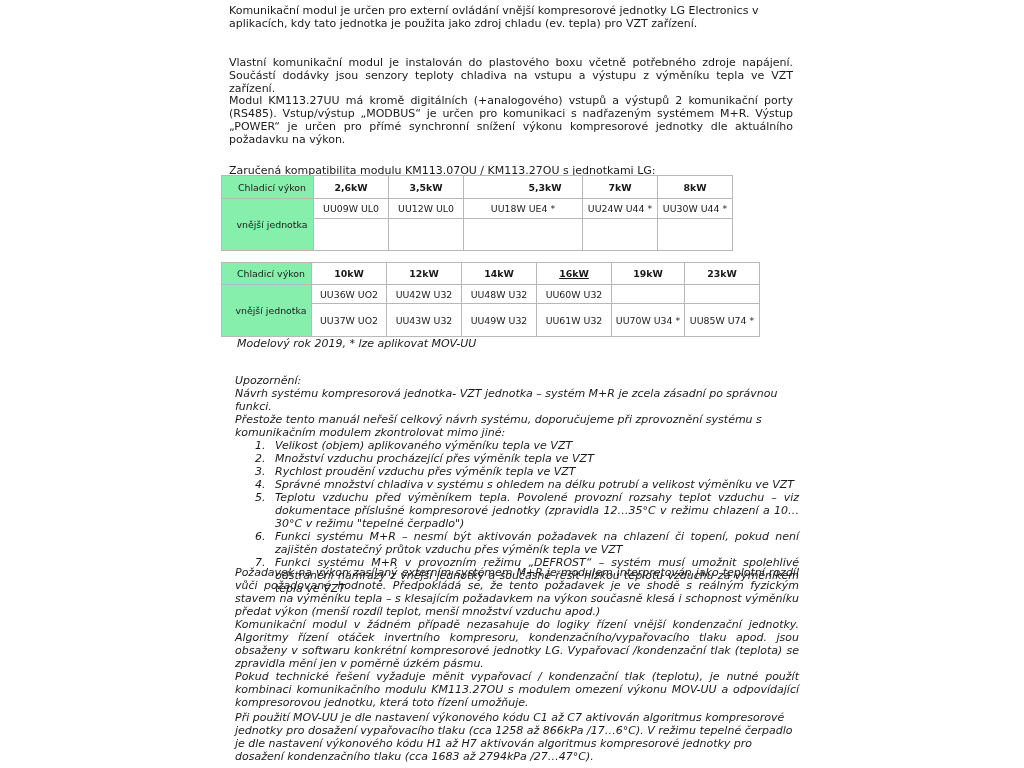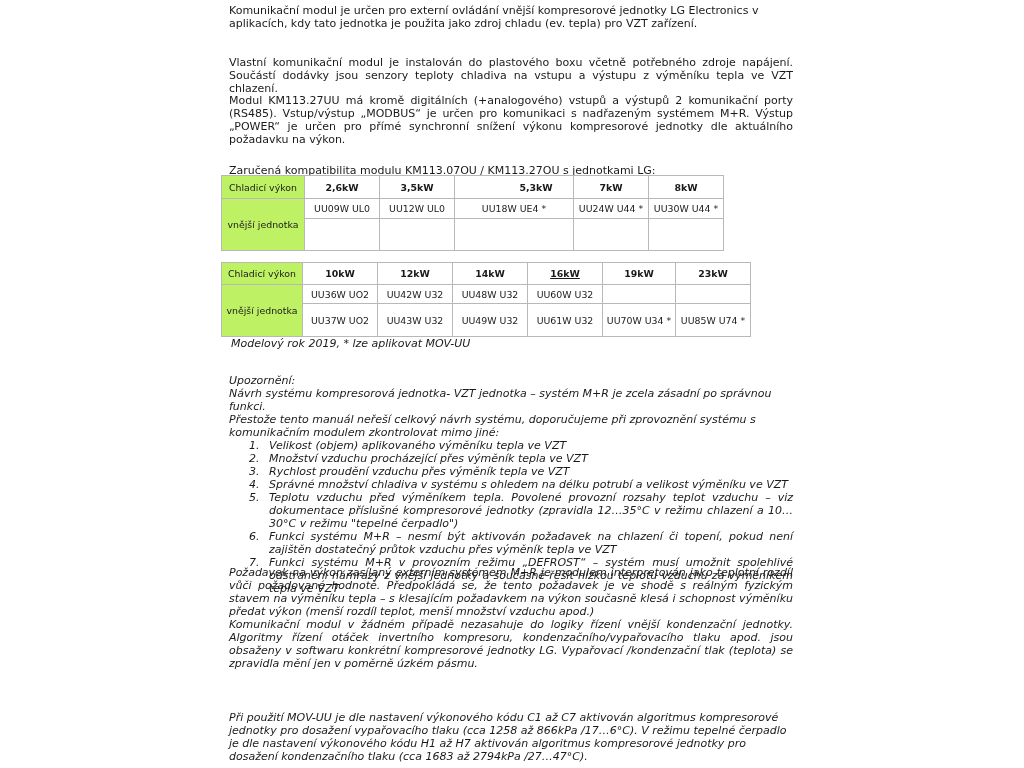--- a/index.html
+++ b/index.html
@@ -1,37 +1,37 @@
 <!DOCTYPE html>
 <html><head>
 <meta charset="utf-8">
 <style>
   html, body { margin: 0; padding: 0; background: #ffffff; }
   body { width: 1024px; height: 768px; overflow: hidden; position: relative;
          font-family: "DejaVu Sans", sans-serif; color: #1a1a1a; }
   p { margin: 0; }
   .just { text-align: justify; }
-  .it { font-style: italic; }
+  .it { font-style: italic; margin-left: 6px; }
   .block { position: absolute; left: 229px; width: 564px; font-size: 11px; line-height: 13px; }
 
   table.kt { position: absolute; border-collapse: collapse; font-size: 9.4px; color: #1a1a1a; }
   table.kt td { border: 1px solid #b8b8b8; text-align: center; padding: 0; }
-  table.kt td.lbl { background: #bef264; }
+  table.kt td.lbl { background: #86efac; padding-left: 9px; }
   table.kt td.hd { font-weight: bold; }
 
   ol.warn { margin: 0; padding-left: 34px; }
   ol.warn li { padding-left: 6px; text-align: justify; }
 </style>
 </head>
 <body>
 
 <div class="block" style="top:4px;">
   <p>Komunikační modul je určen pro externí ovládání vnější kompresorové jednotky LG Electronics v aplikacích, kdy tato jednotka je použita jako zdroj chladu (ev. tepla) pro VZT zařízení.</p>
 </div>
-<div class="block just" style="top:56px;">Vlastní komunikační modul je instalován do plastového boxu včetně potřebného zdroje napájení. Součástí dodávky jsou senzory teploty chladiva na vstupu a výstupu z výměníku tepla ve VZT chlazení.</div>
+<div class="block just" style="top:56px;">Vlastní komunikační modul je instalován do plastového boxu včetně potřebného zdroje napájení. Součástí dodávky jsou senzory teploty chladiva na vstupu a výstupu z výměníku tepla ve VZT zařízení.</div>
 <div class="block just" style="top:94px;">Modul KM113.27UU má kromě digitálních (+analogového) vstupů a výstupů 2 komunikační porty (RS485). Vstup/výstup „MODBUS“ je určen pro komunikaci s nadřazeným systémem M+R. Výstup „POWER“ je určen pro přímé synchronní snížení výkonu kompresorové jednotky dle aktuálního požadavku na výkon.</div>
 
 <div class="block" style="top:164px;">Zaručená kompatibilita modulu KM113.07OU / KM113.27OU s jednotkami LG:</div>
 
 <table class="kt" style="left:221px; top:175px;">
   <tbody>
       <tr style="height:23px;">
     <td class="lbl" style="width:82px;">Chladicí výkon</td>
     <td class="hd" style="width:74px;margin-left:32px;">2,6kW</td>
     <td class="hd" style="width:74px;">3,5kW</td>
@@ -101,14 +101,15 @@
     <li>Správné množství chladiva v systému s ohledem na délku potrubí a velikost výměníku ve VZT</li>
     <li>Teplotu vzduchu před výměníkem tepla. Povolené provozní rozsahy teplot vzduchu – viz dokumentace příslušné kompresorové jednotky (zpravidla 12…35°C v režimu chlazení a 10…30°C v režimu "tepelné čerpadlo")</li>
     <li>Funkci systému M+R – nesmí být aktivován požadavek na chlazení či topení, pokud není zajištěn dostatečný průtok vzduchu přes výměník tepla ve VZT</li>
     <li>Funkci systému M+R  v provozním režimu „DEFROST“ – systém musí umožnit spolehlivé odstranění námrazy z vnější jednotky a současně řešit nízkou teplotu vzduchu za výměníkem tepla ve VZT</li>
   </ol>
 </div>
 
 <div class="block it just" style="top:566px;">
   <p>Požadavek na výkon zasílaný externím systémem M+R je modulem interpretován jako teplotní rozdíl vůči požadované hodnotě. Předpokládá se, že tento požadavek je ve shodě s reálným fyzickým stavem na výměníku tepla – s klesajícím požadavkem na výkon současně klesá i schopnost výměníku předat výkon (menší rozdíl teplot, menší množství vzduchu apod.)</p>
   <p>Komunikační modul v žádném případě nezasahuje do logiky řízení vnější kondenzační jednotky. Algoritmy řízení otáček invertního kompresoru, kondenzačního/vypařovacího tlaku apod. jsou obsaženy v softwaru konkrétní kompresorové jednotky LG. Vypařovací /kondenzační tlak (teplota) se zpravidla mění jen v poměrně úzkém pásmu.</p>
+  <p>Pokud technické řešení vyžaduje měnit vypařovací / kondenzační tlak (teplotu), je nutné použít kombinaci komunikačního modulu KM113.27OU s modulem omezení výkonu MOV-UU a odpovídající kompresorovou jednotku, která toto řízení umožňuje.</p>
 </div>
 <div class="block it" style="top:711px;">Při použití MOV-UU je dle nastavení výkonového kódu C1 až C7 aktivován algoritmus kompresorové jednotky pro dosažení vypařovacího tlaku (cca 1258 až 866kPa /17…6°C). V režimu tepelné čerpadlo je dle nastavení výkonového kódu H1 až H7 aktivován algoritmus kompresorové jednotky pro dosažení kondenzačního tlaku (cca 1683 až 2794kPa /27…47°C).</div>
 
 </body></html>

